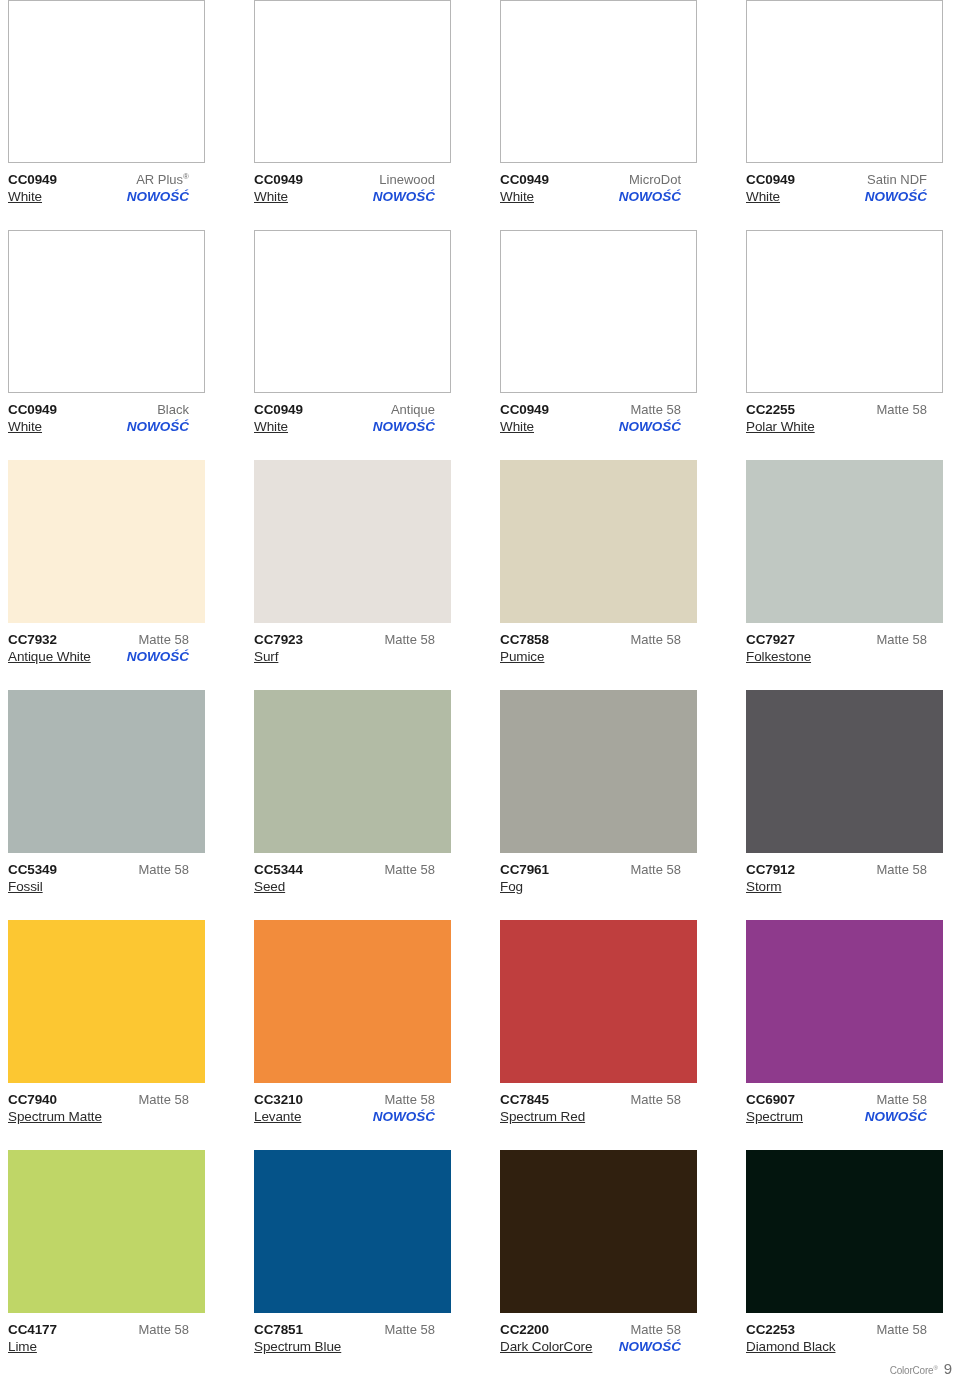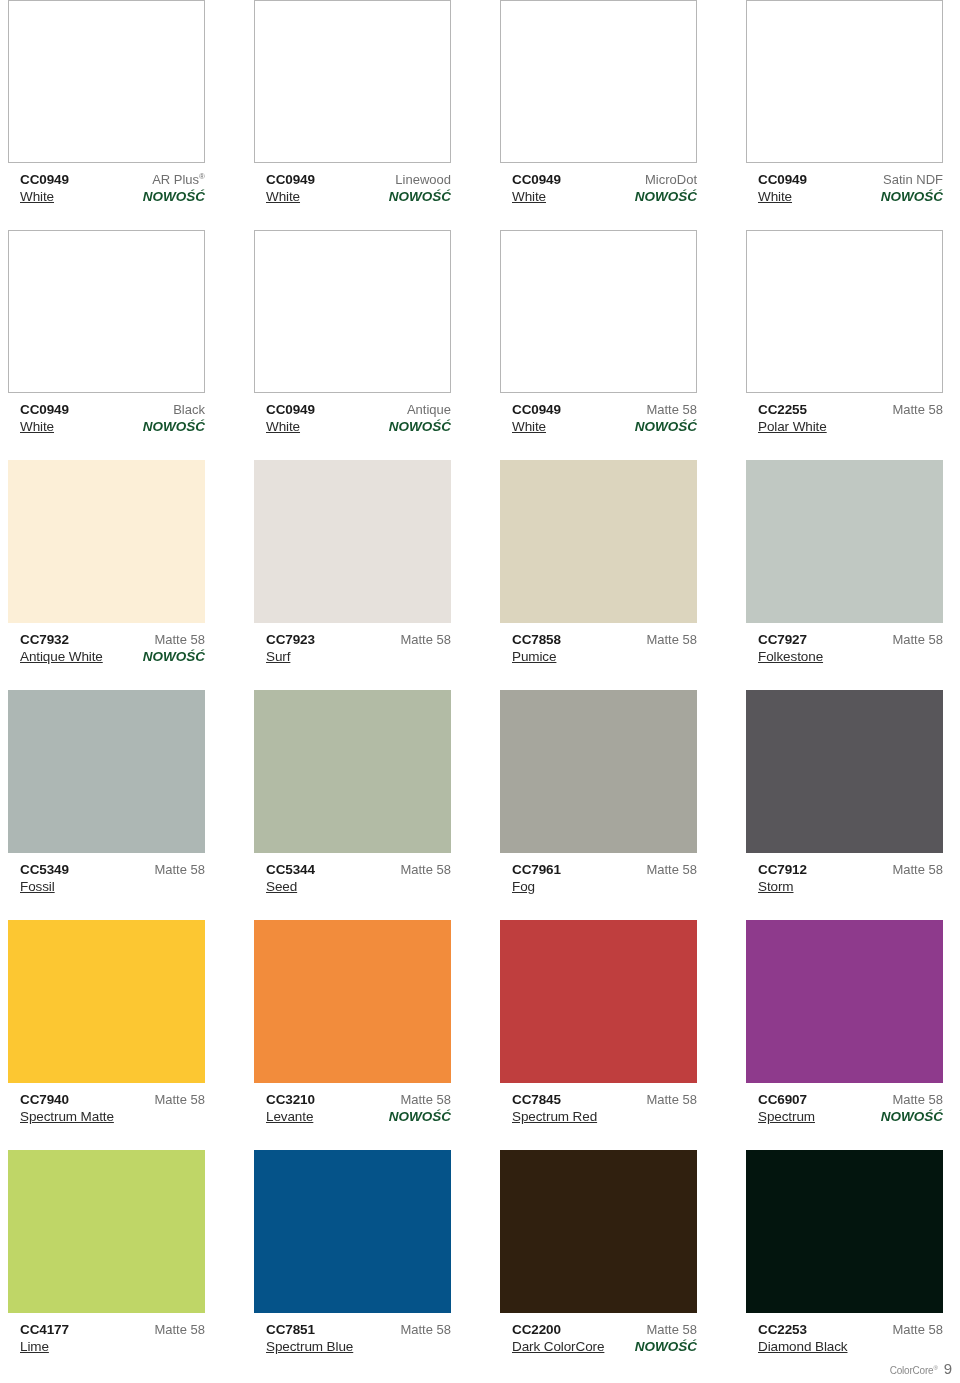--- a/index.html
+++ b/index.html
@@ -50,27 +50,27 @@
   }
 
   .meta {
     position: relative;
     margin-top: 8px;
     height: 40px;
   }
 
   .left-col {
     position: absolute;
-    left: 12px;
+    left: 0;
     top: 0;
     width: 118px;
   }
   .right-col {
     position: absolute;
-    right: 0;
+    right: 16px;
     top: 0;
     text-align: right;
     width: 100px;
   }
 
   .code {
     font-size: 13.5px;
     font-weight: bold;
     color: #1a1a1a;
     line-height: 17px;
@@ -94,21 +94,21 @@
   }
   .finish .reg {
     font-size: 8px;
     vertical-align: super;
     line-height: 0;
   }
   .newbadge {
     font-size: 13.5px;
     font-weight: bold;
     font-style: italic;
-    color: #14532d;
+    color: #1d4ed8;
     line-height: 17px;
     white-space: nowrap;
   }
   .newbadge.empty { visibility: hidden; }
 
   .footer {
     position: absolute;
     right: 8px;
     bottom: 6px;
     display: flex;

